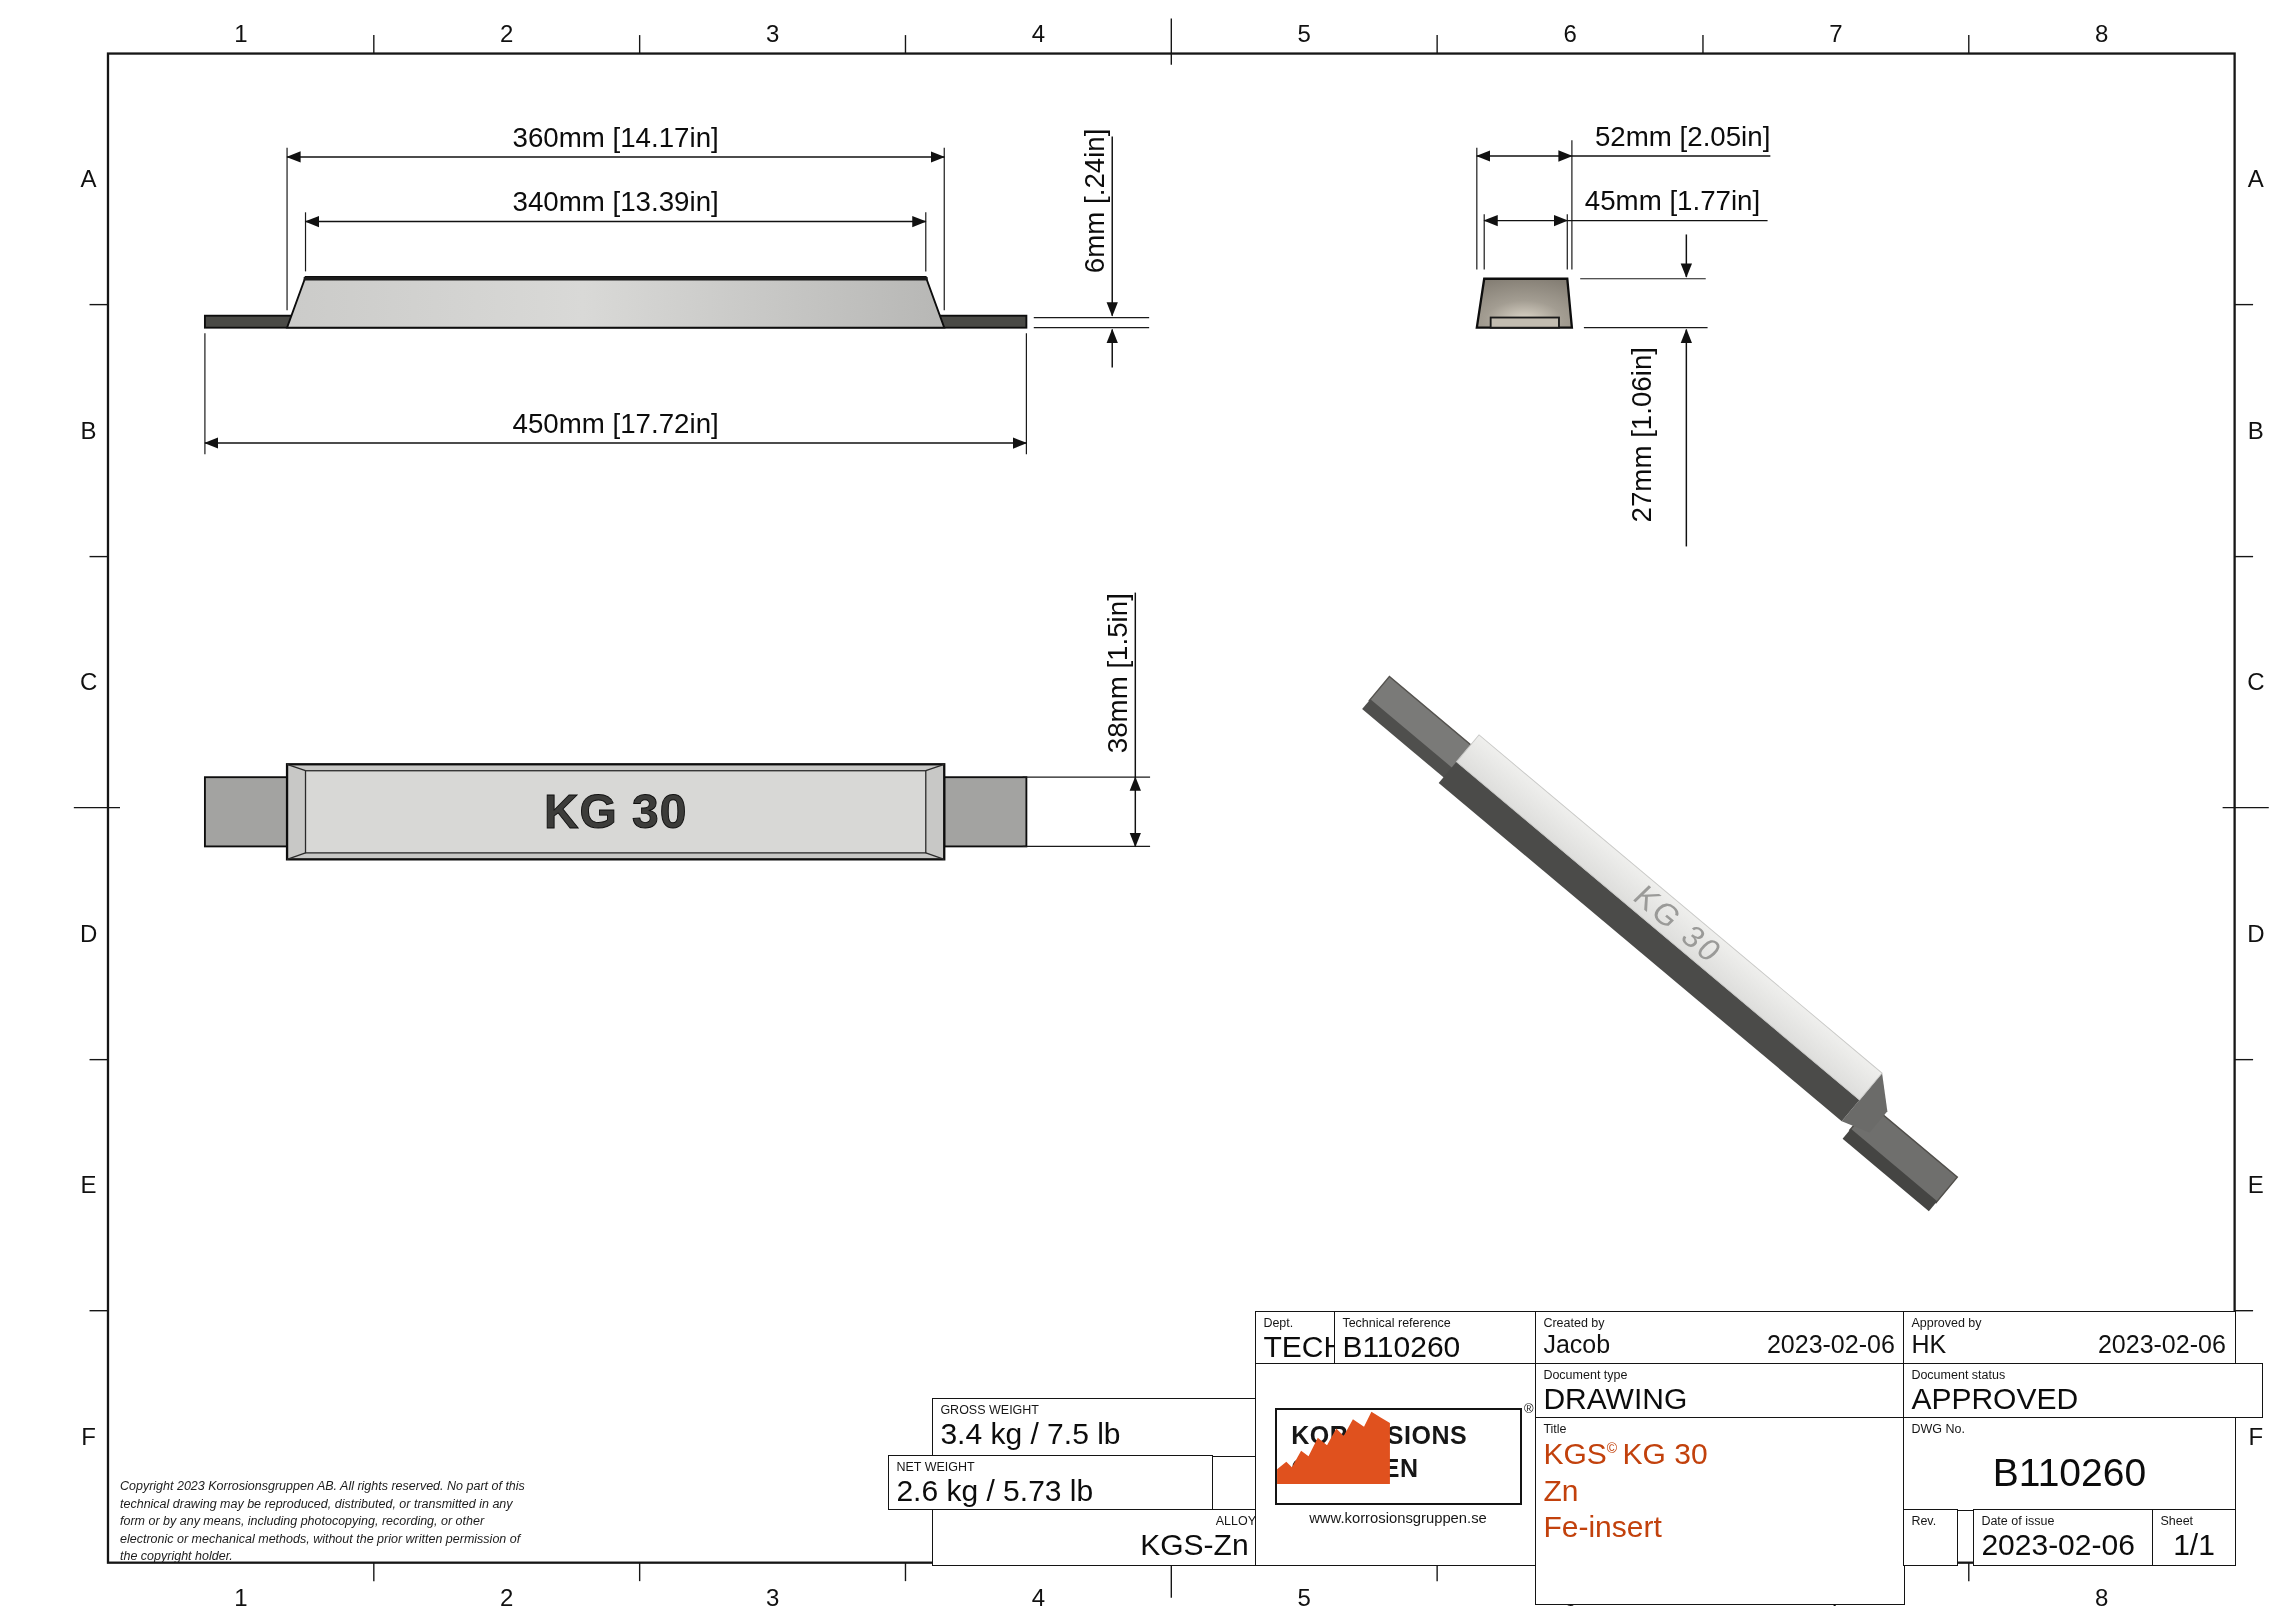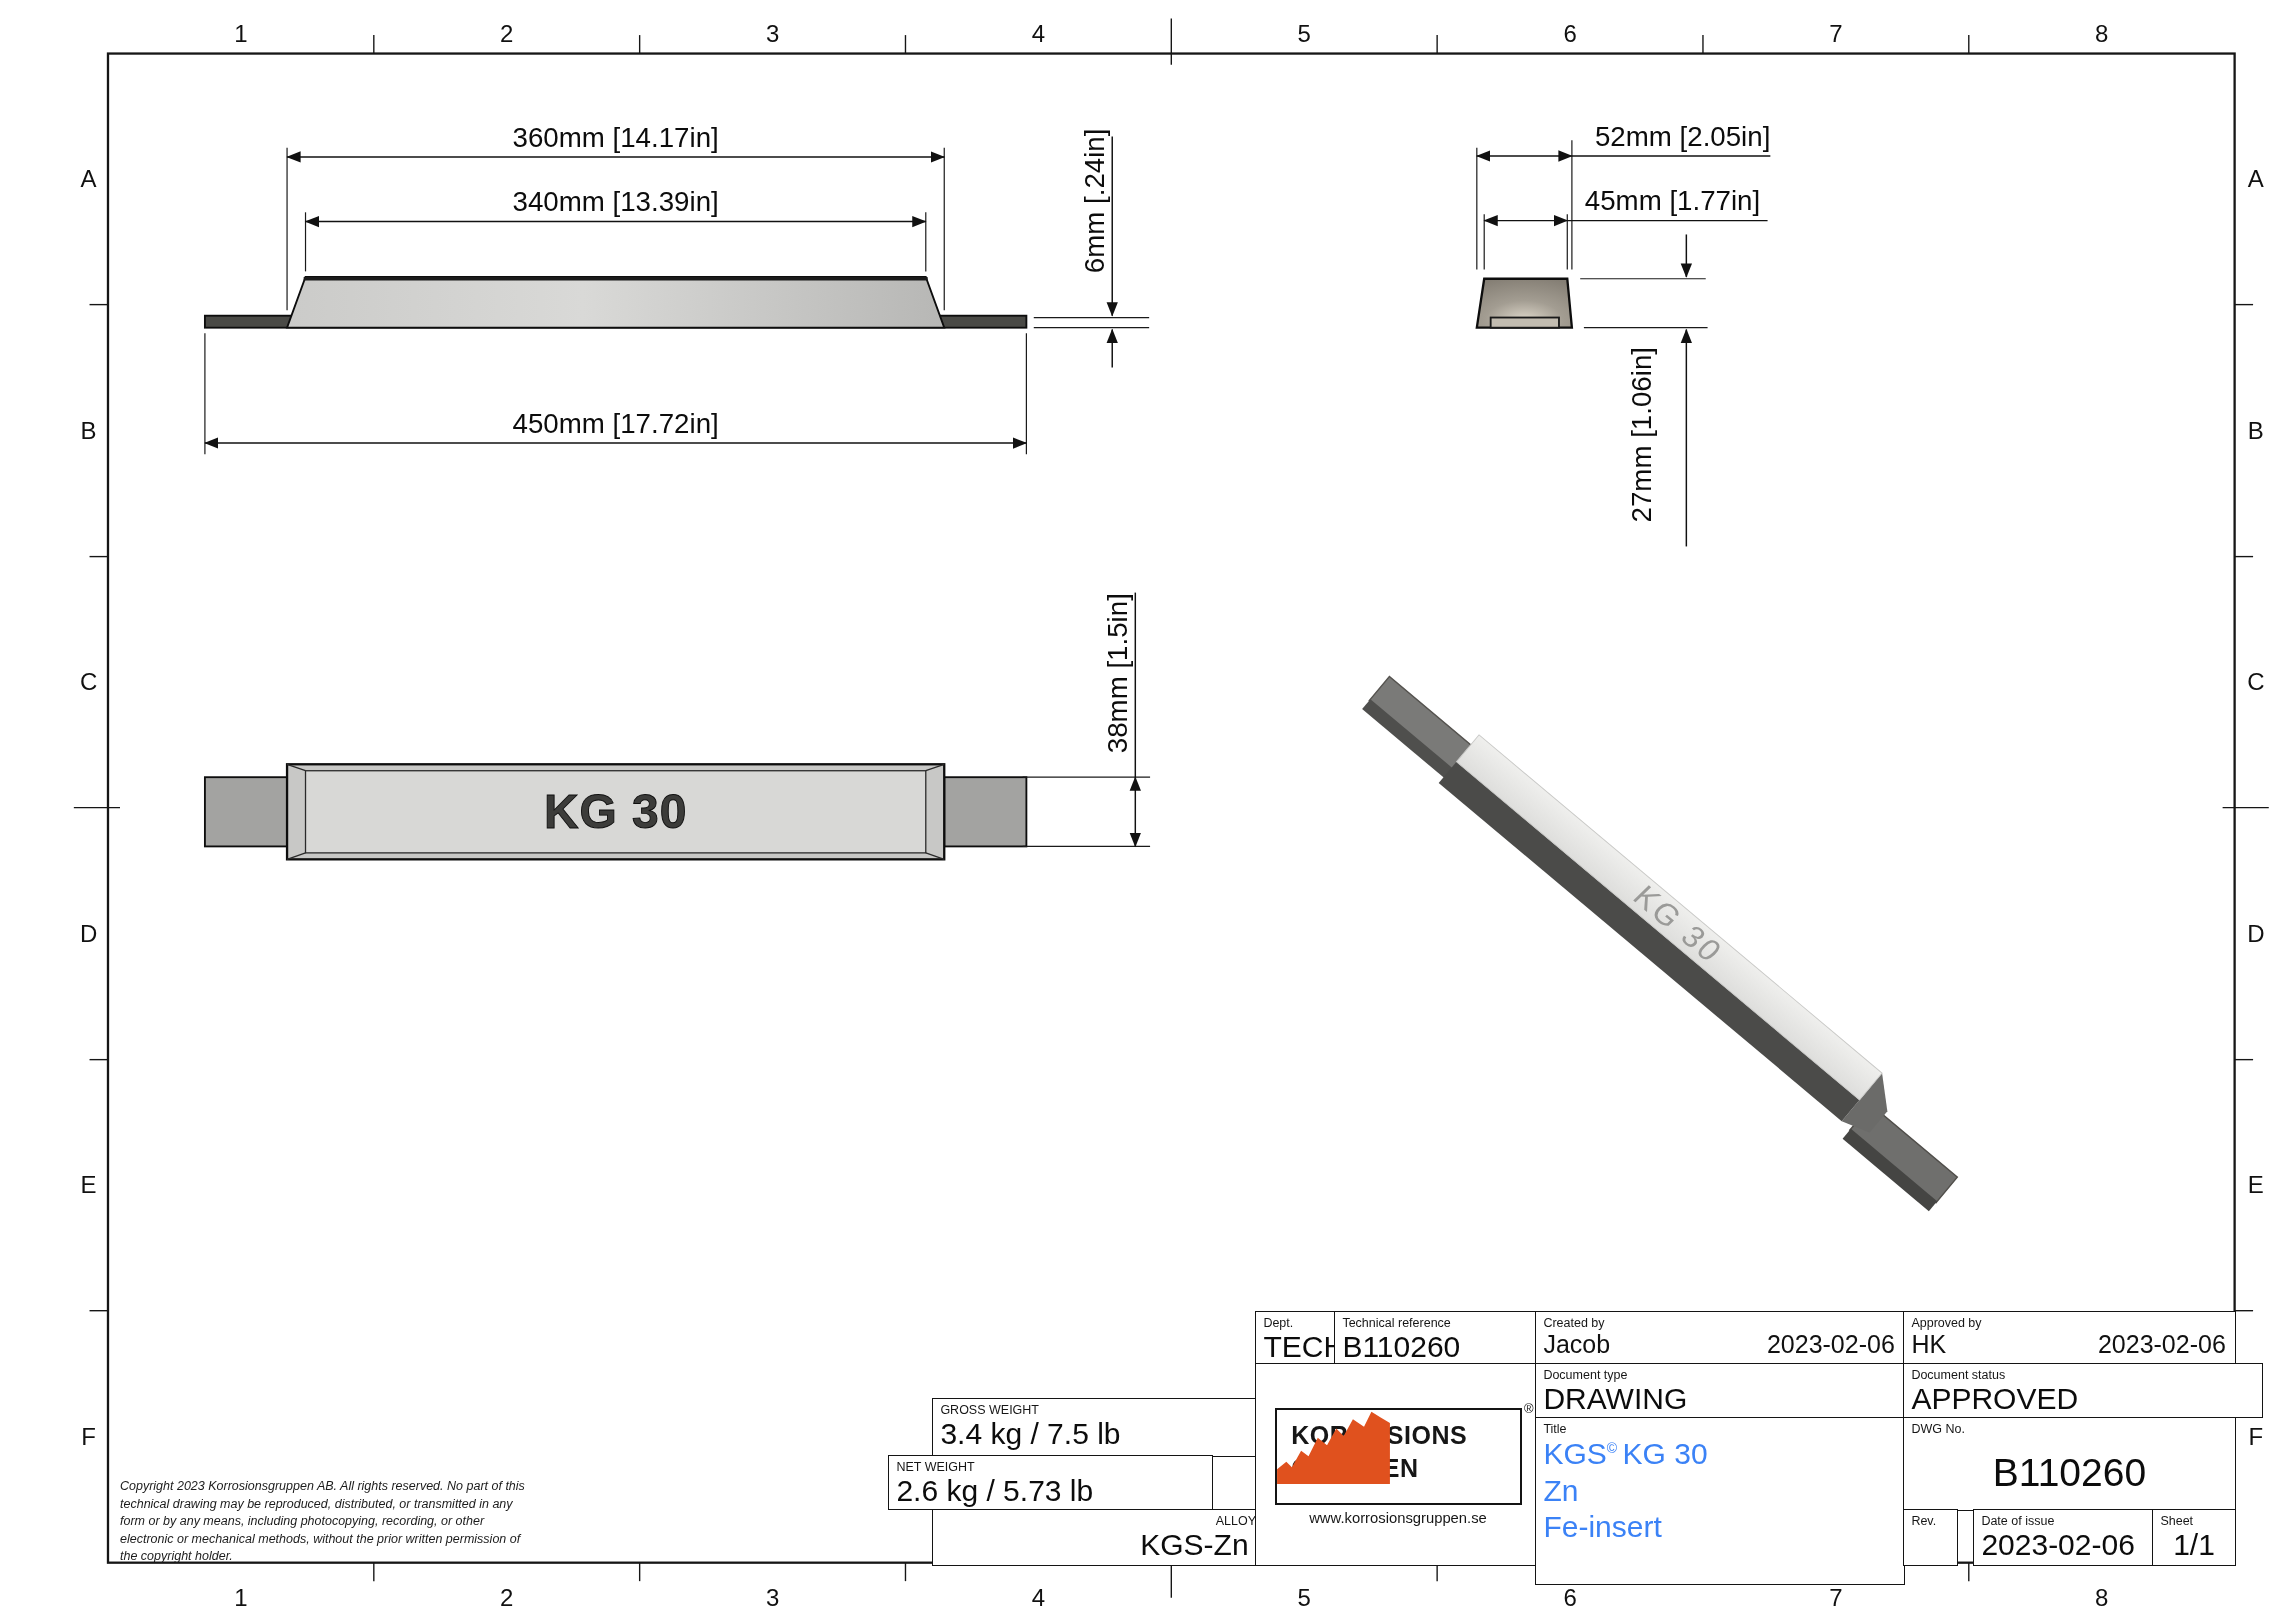--- a/index.html
+++ b/index.html
@@ -17,21 +17,21 @@
              font-family:"Liberation Serif","DejaVu Serif",serif;
              font-style:italic;font-size:12.5px;line-height:17.5px;color:#1c1c1c;margin-top:20px;}
   .copyright{font-family:"Liberation Sans",sans-serif;font-style:italic;}
   .logo-box{position:absolute;left:18.5px;top:44px;width:247px;height:97px;
             box-sizing:border-box;border:2.8px solid #141414;background:#fff;overflow:hidden;}
   .logo-text{position:absolute;left:14.8px;top:9.2px;font-weight:bold;font-size:25px;
              line-height:1.32;letter-spacing:0.5px;color:#161616;}
   .logo-reg{position:absolute;left:268px;top:37px;font-size:13px;color:#161616;}
   .logo-url{position:absolute;left:18.5px;top:146px;width:247px;text-align:center;
             font-size:14.8px;color:#161616;}
-  .titleline{font-size:30px;line-height:1.22;padding-left:7.4px;white-space:nowrap;color:#3b82f6;}
+  .titleline{font-size:30px;line-height:1.22;padding-left:7.4px;white-space:nowrap;color:#c2410c;}
   .titleline sup{font-size:14px;}
   .dwgno{font-size:39px;text-align:center;margin-top:14.8px;color:#0c0c0c;}
 </style>
 </head>
 <body>
 
 <div id="sheet">
 
 <svg width="2290" height="1619" viewBox="0 0 2481 1754">
   <defs>
@@ -258,21 +258,21 @@
 
   <div class="cell" style="left:1535px;top:1363px;width:370px;height:55px;">
     <div class="lbl">Document type</div>
     <div class="val big">DRAWING</div>
   </div>
   <div class="cell" style="left:1903px;top:1363px;width:360px;height:55px;">
     <div class="lbl">Document status</div>
     <div class="val big">APPROVED</div>
   </div>
 
-  <div class="cell" style="left:1535px;top:1417px;width:370px;height:168px;">
+  <div class="cell" style="left:1535px;top:1417px;width:370px;height:188px;">
     <div class="lbl">Title</div>
     <div class="titleline"><span>KGS</span><sup>©</sup><span style="margin-left:5.5px;">KG 30</span></div>
     <div class="titleline">Zn</div>
     <div class="titleline">Fe-insert</div>
   </div>
 
   <div class="cell" style="left:1903px;top:1417px;width:333px;height:94px;">
     <div class="lbl">DWG No.</div>
     <div class="dwgno">B110260</div>
   </div>

